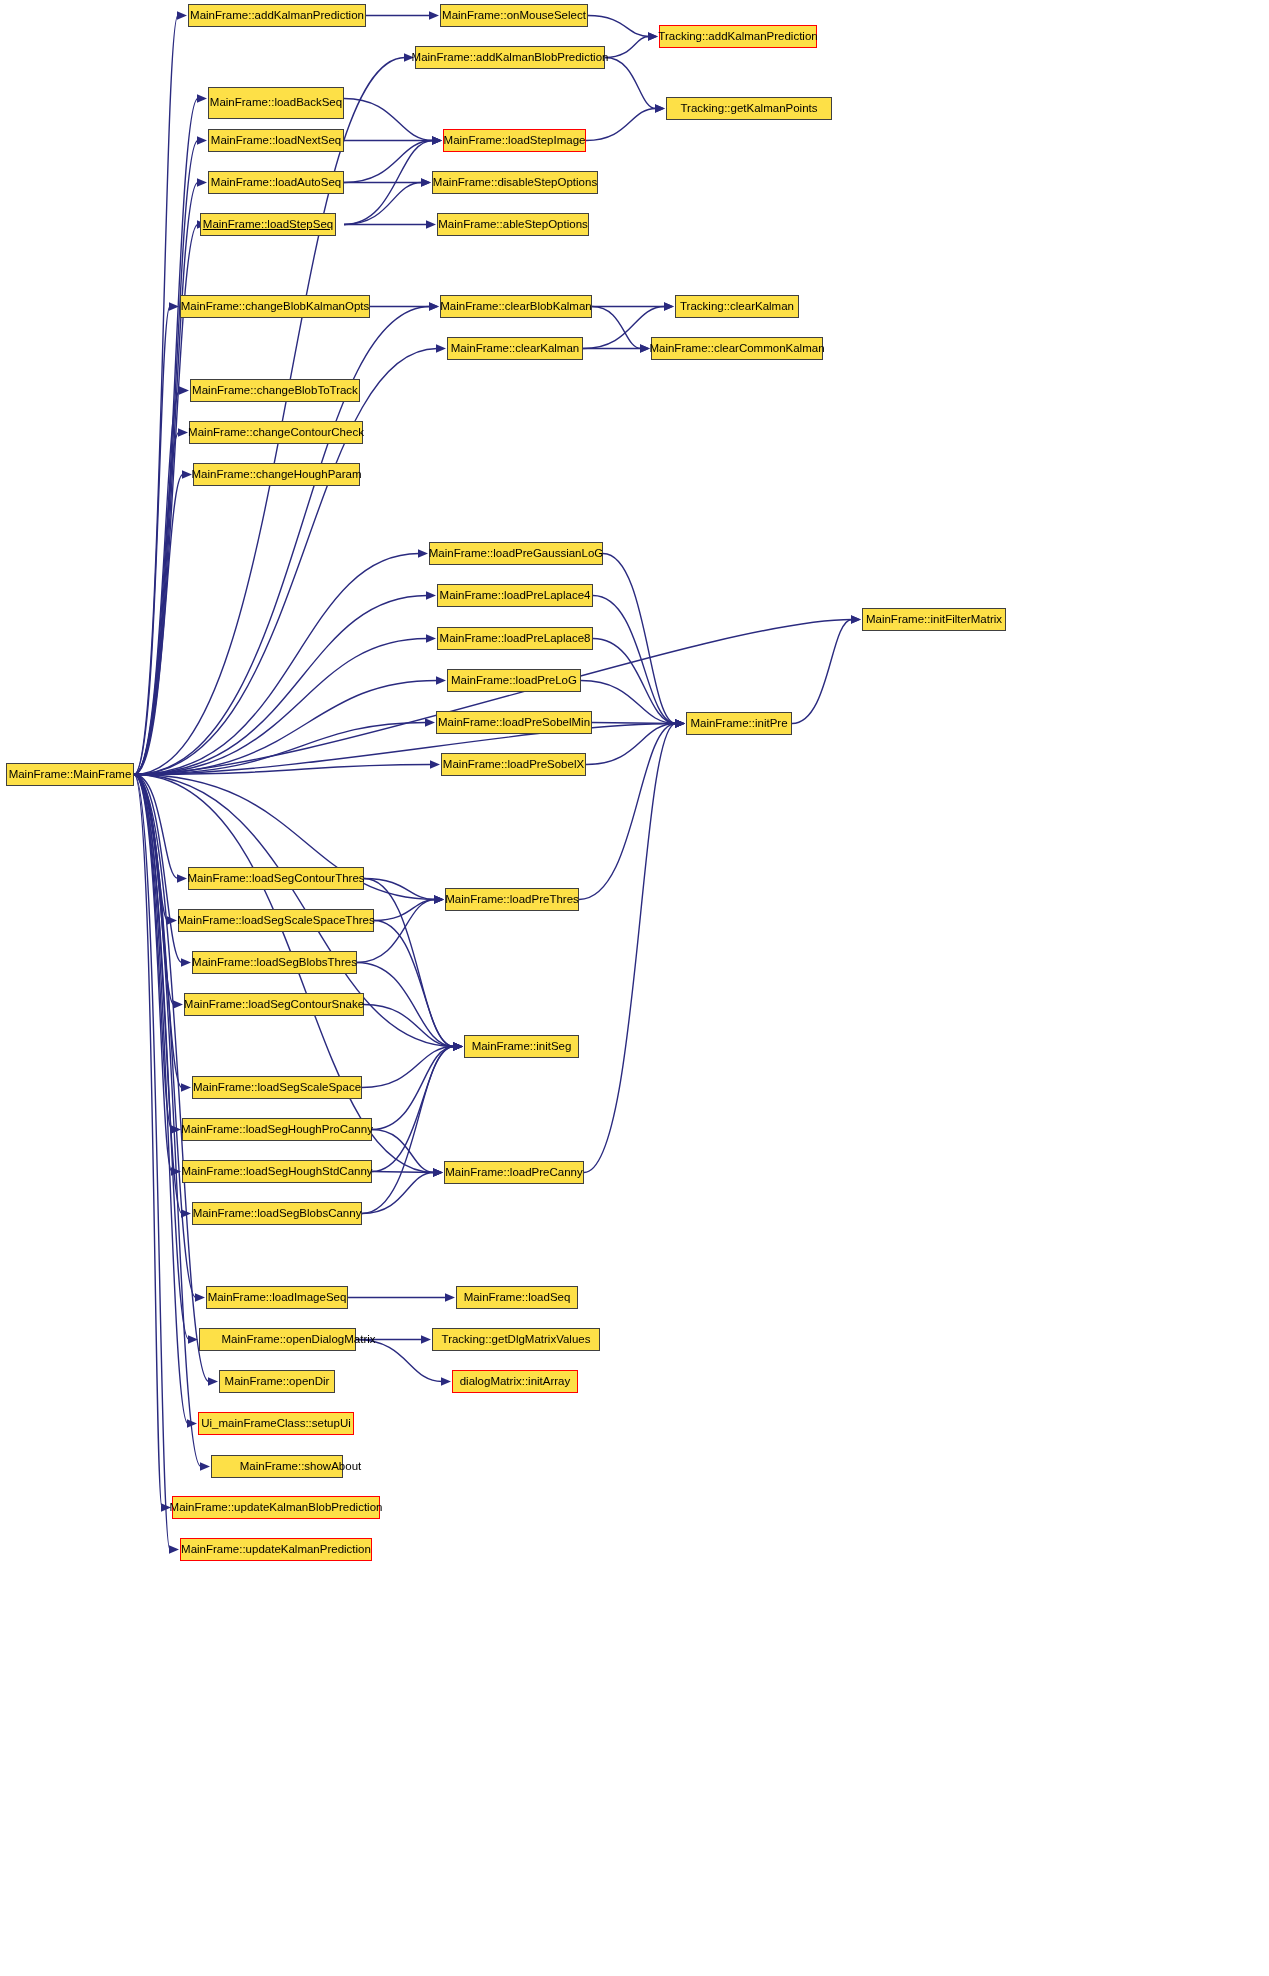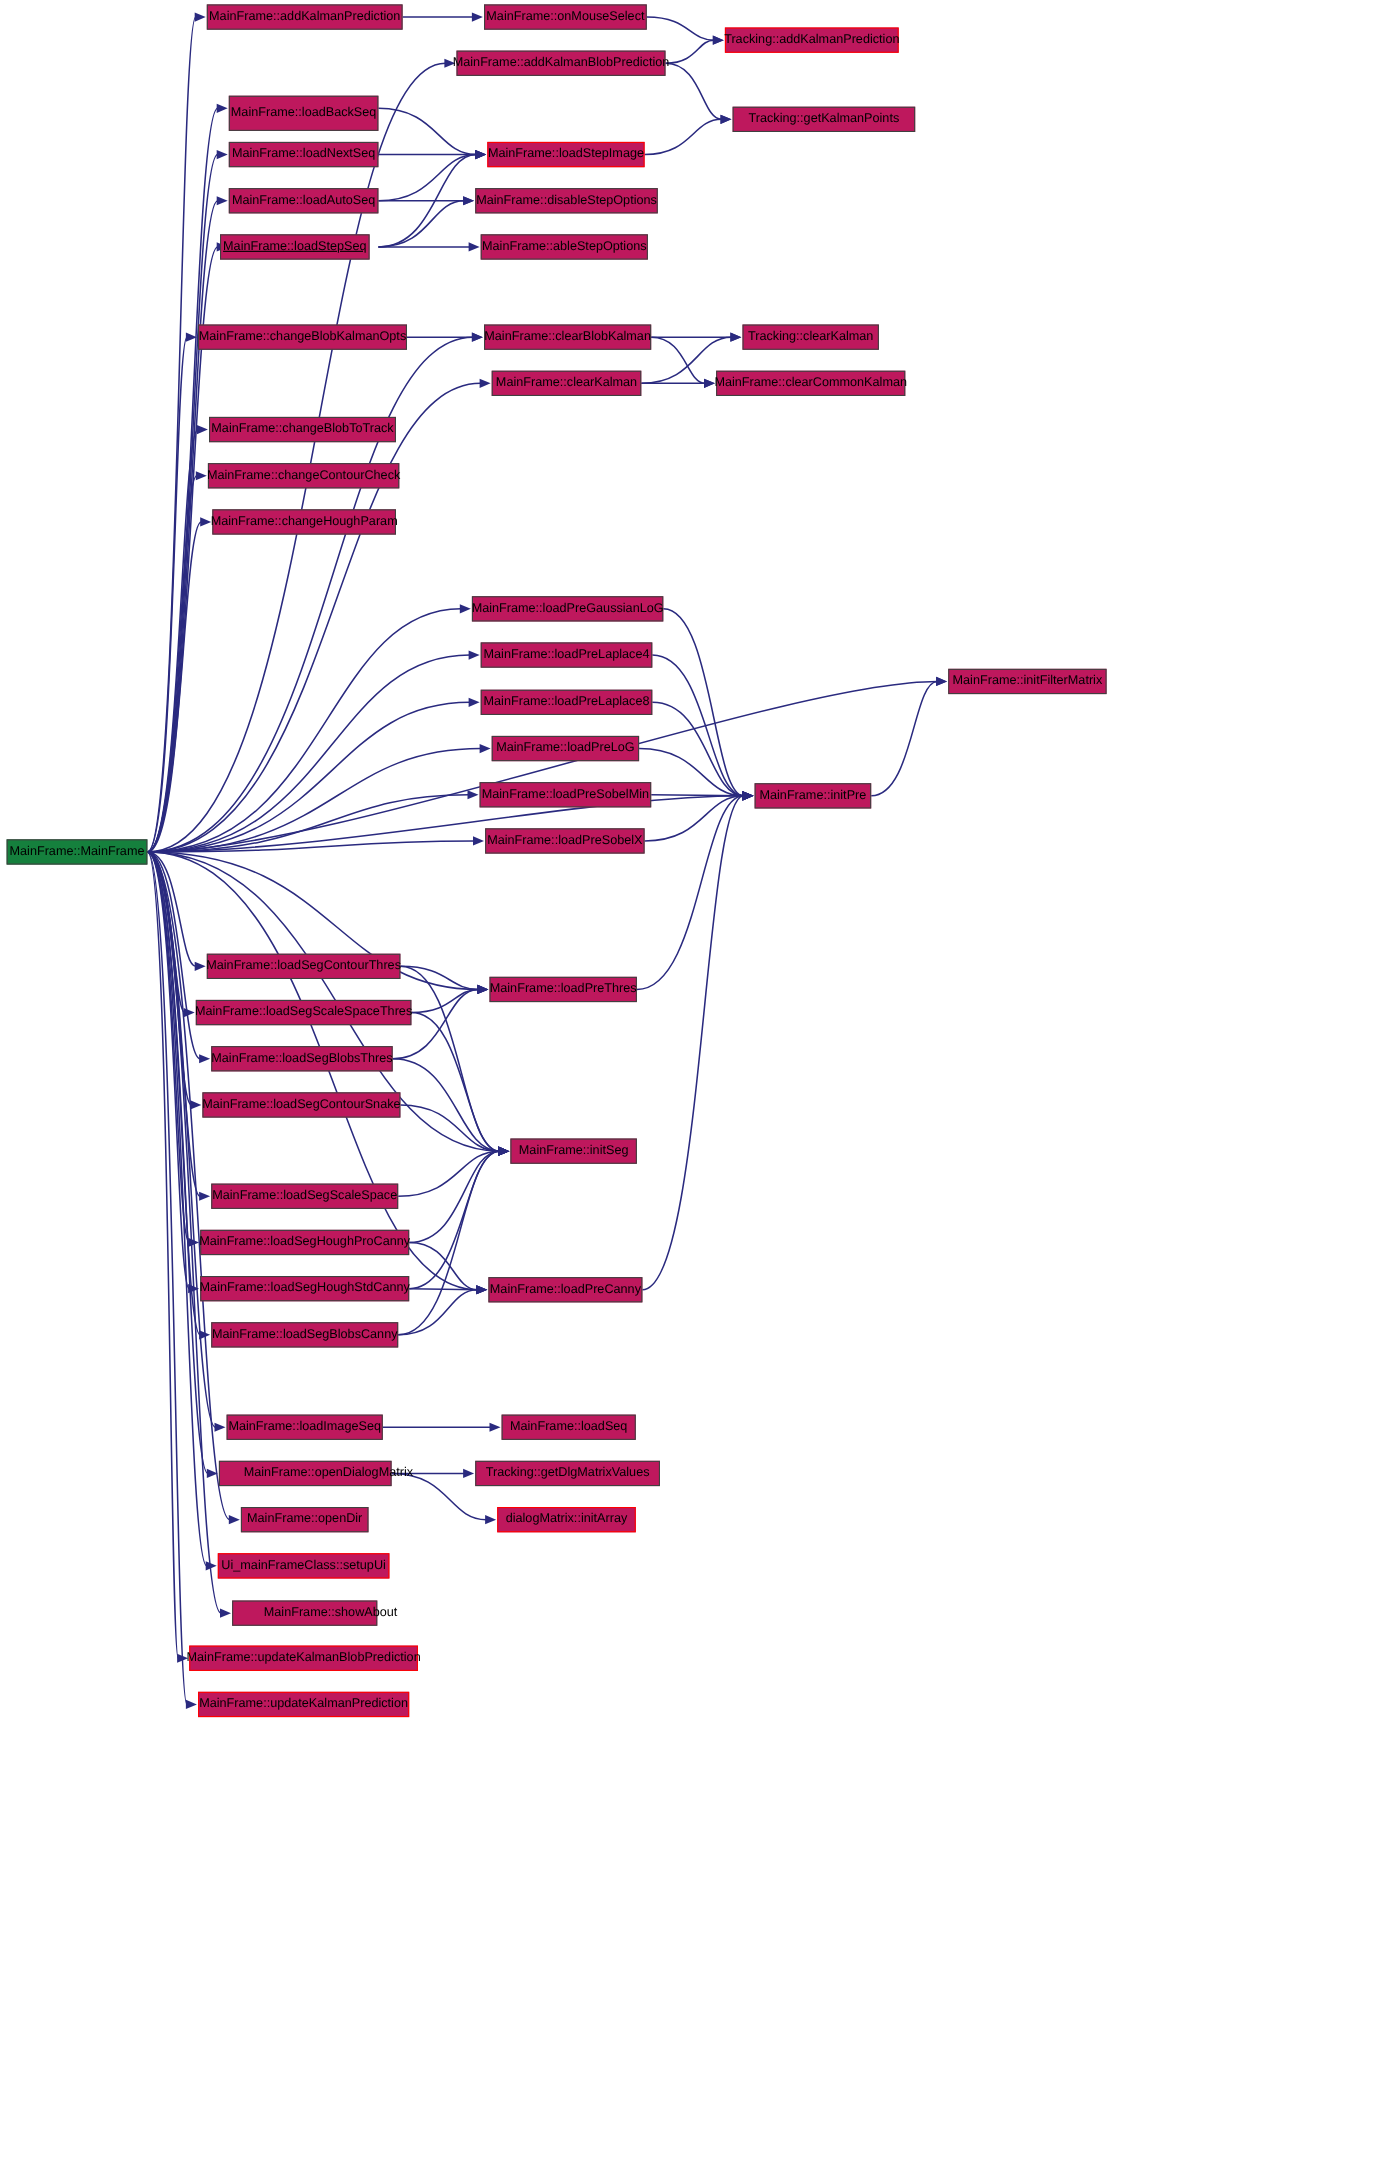--- a/index.html
+++ b/index.html
@@ -29,36 +29,36 @@
     stroke: #2a2a7f;
     stroke-width: 1.4;
   }
   .arrow-head {
     fill: #2a2a7f;
     stroke: none;
   }
   .node {
     position: absolute;
     box-sizing: border-box;
-    background: #be185d;
+    background: #fde047;
     border: 1px solid #404040;
     display: flex;
     align-items: center;
     justify-content: center;
     font-size: 11.5px;
     color: #000000;
     white-space: nowrap;
     letter-spacing: 0px;
     line-height: 1;
   }
   .node.red {
     border-color: #ff0000;
   }
   .node.root {
-    background: #15803d;
+    background: #fde047;
     border-color: #404040;
   }
 </style>
 </head>
 <body>
 
 <div id="graph-root">
   <svg id="graph-svg" viewBox="0 0 1269 1976" preserveAspectRatio="none">
       <path d="M 134 774.5 C 163.15 774.5, 163.15 15.5, 178 15.5" class="edge-path"></path>
       <polygon points="187,15.5 177,11.3 177,19.7" class="arrow-head"></polygon>

